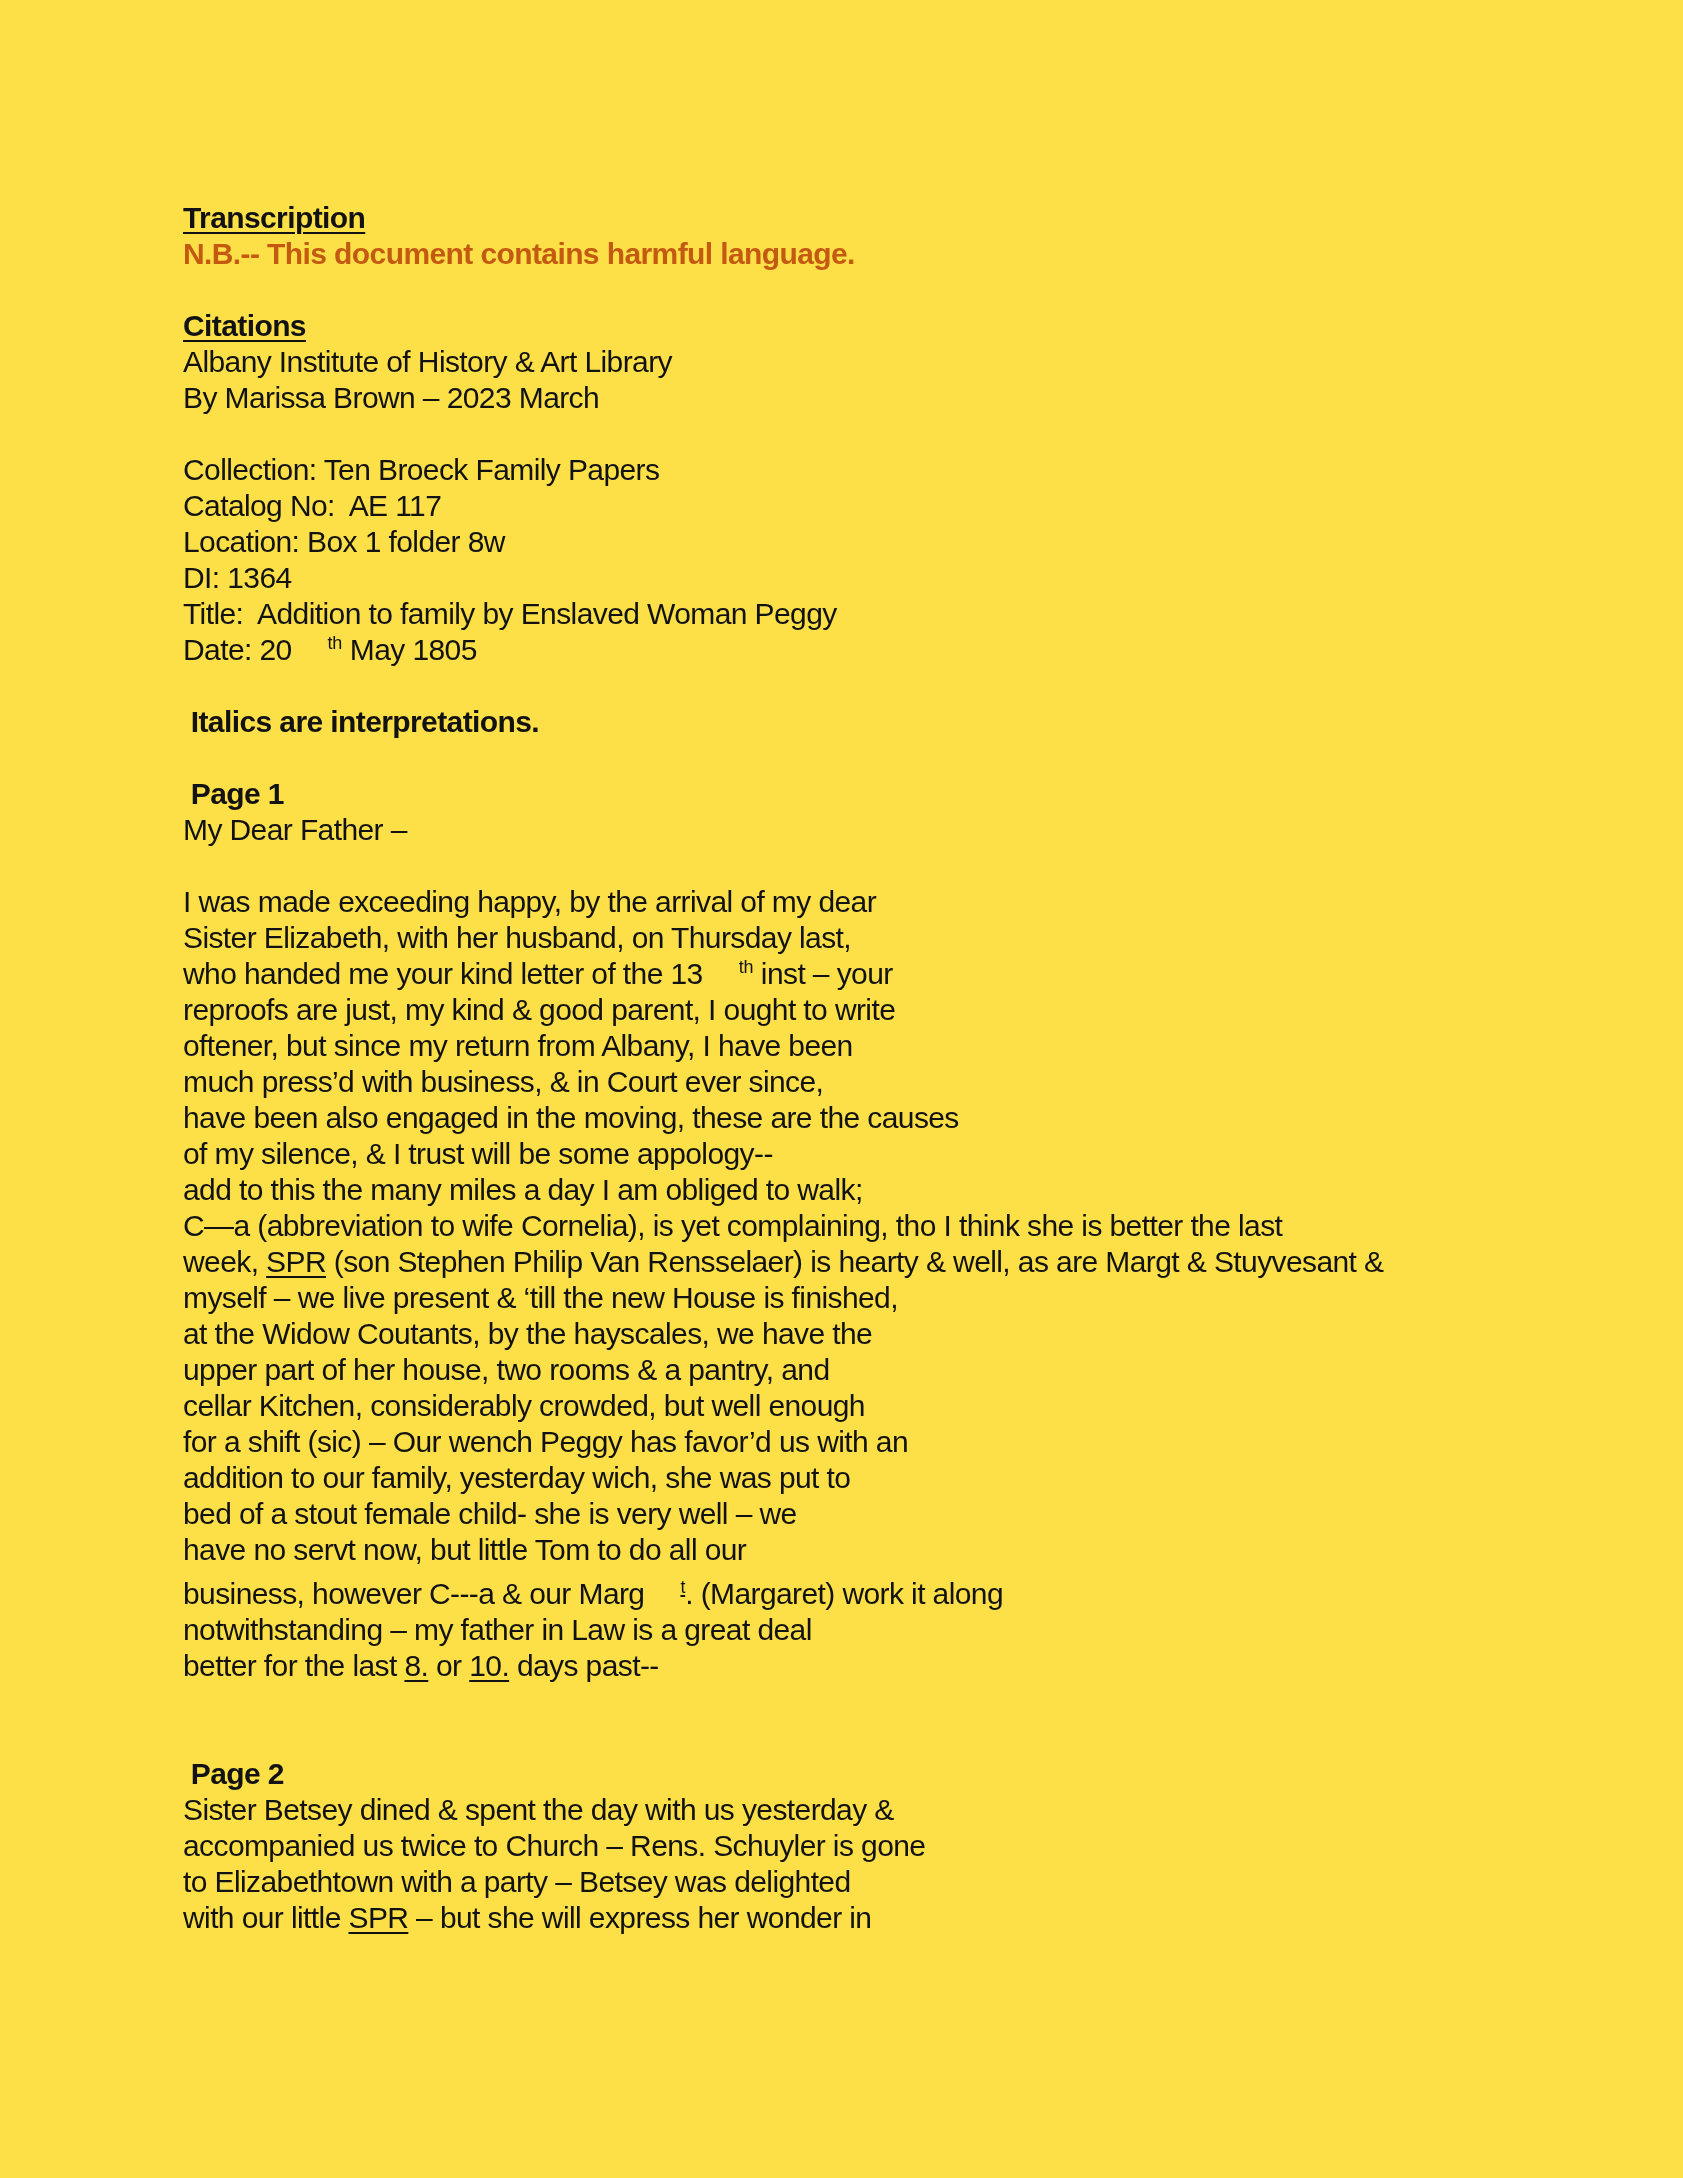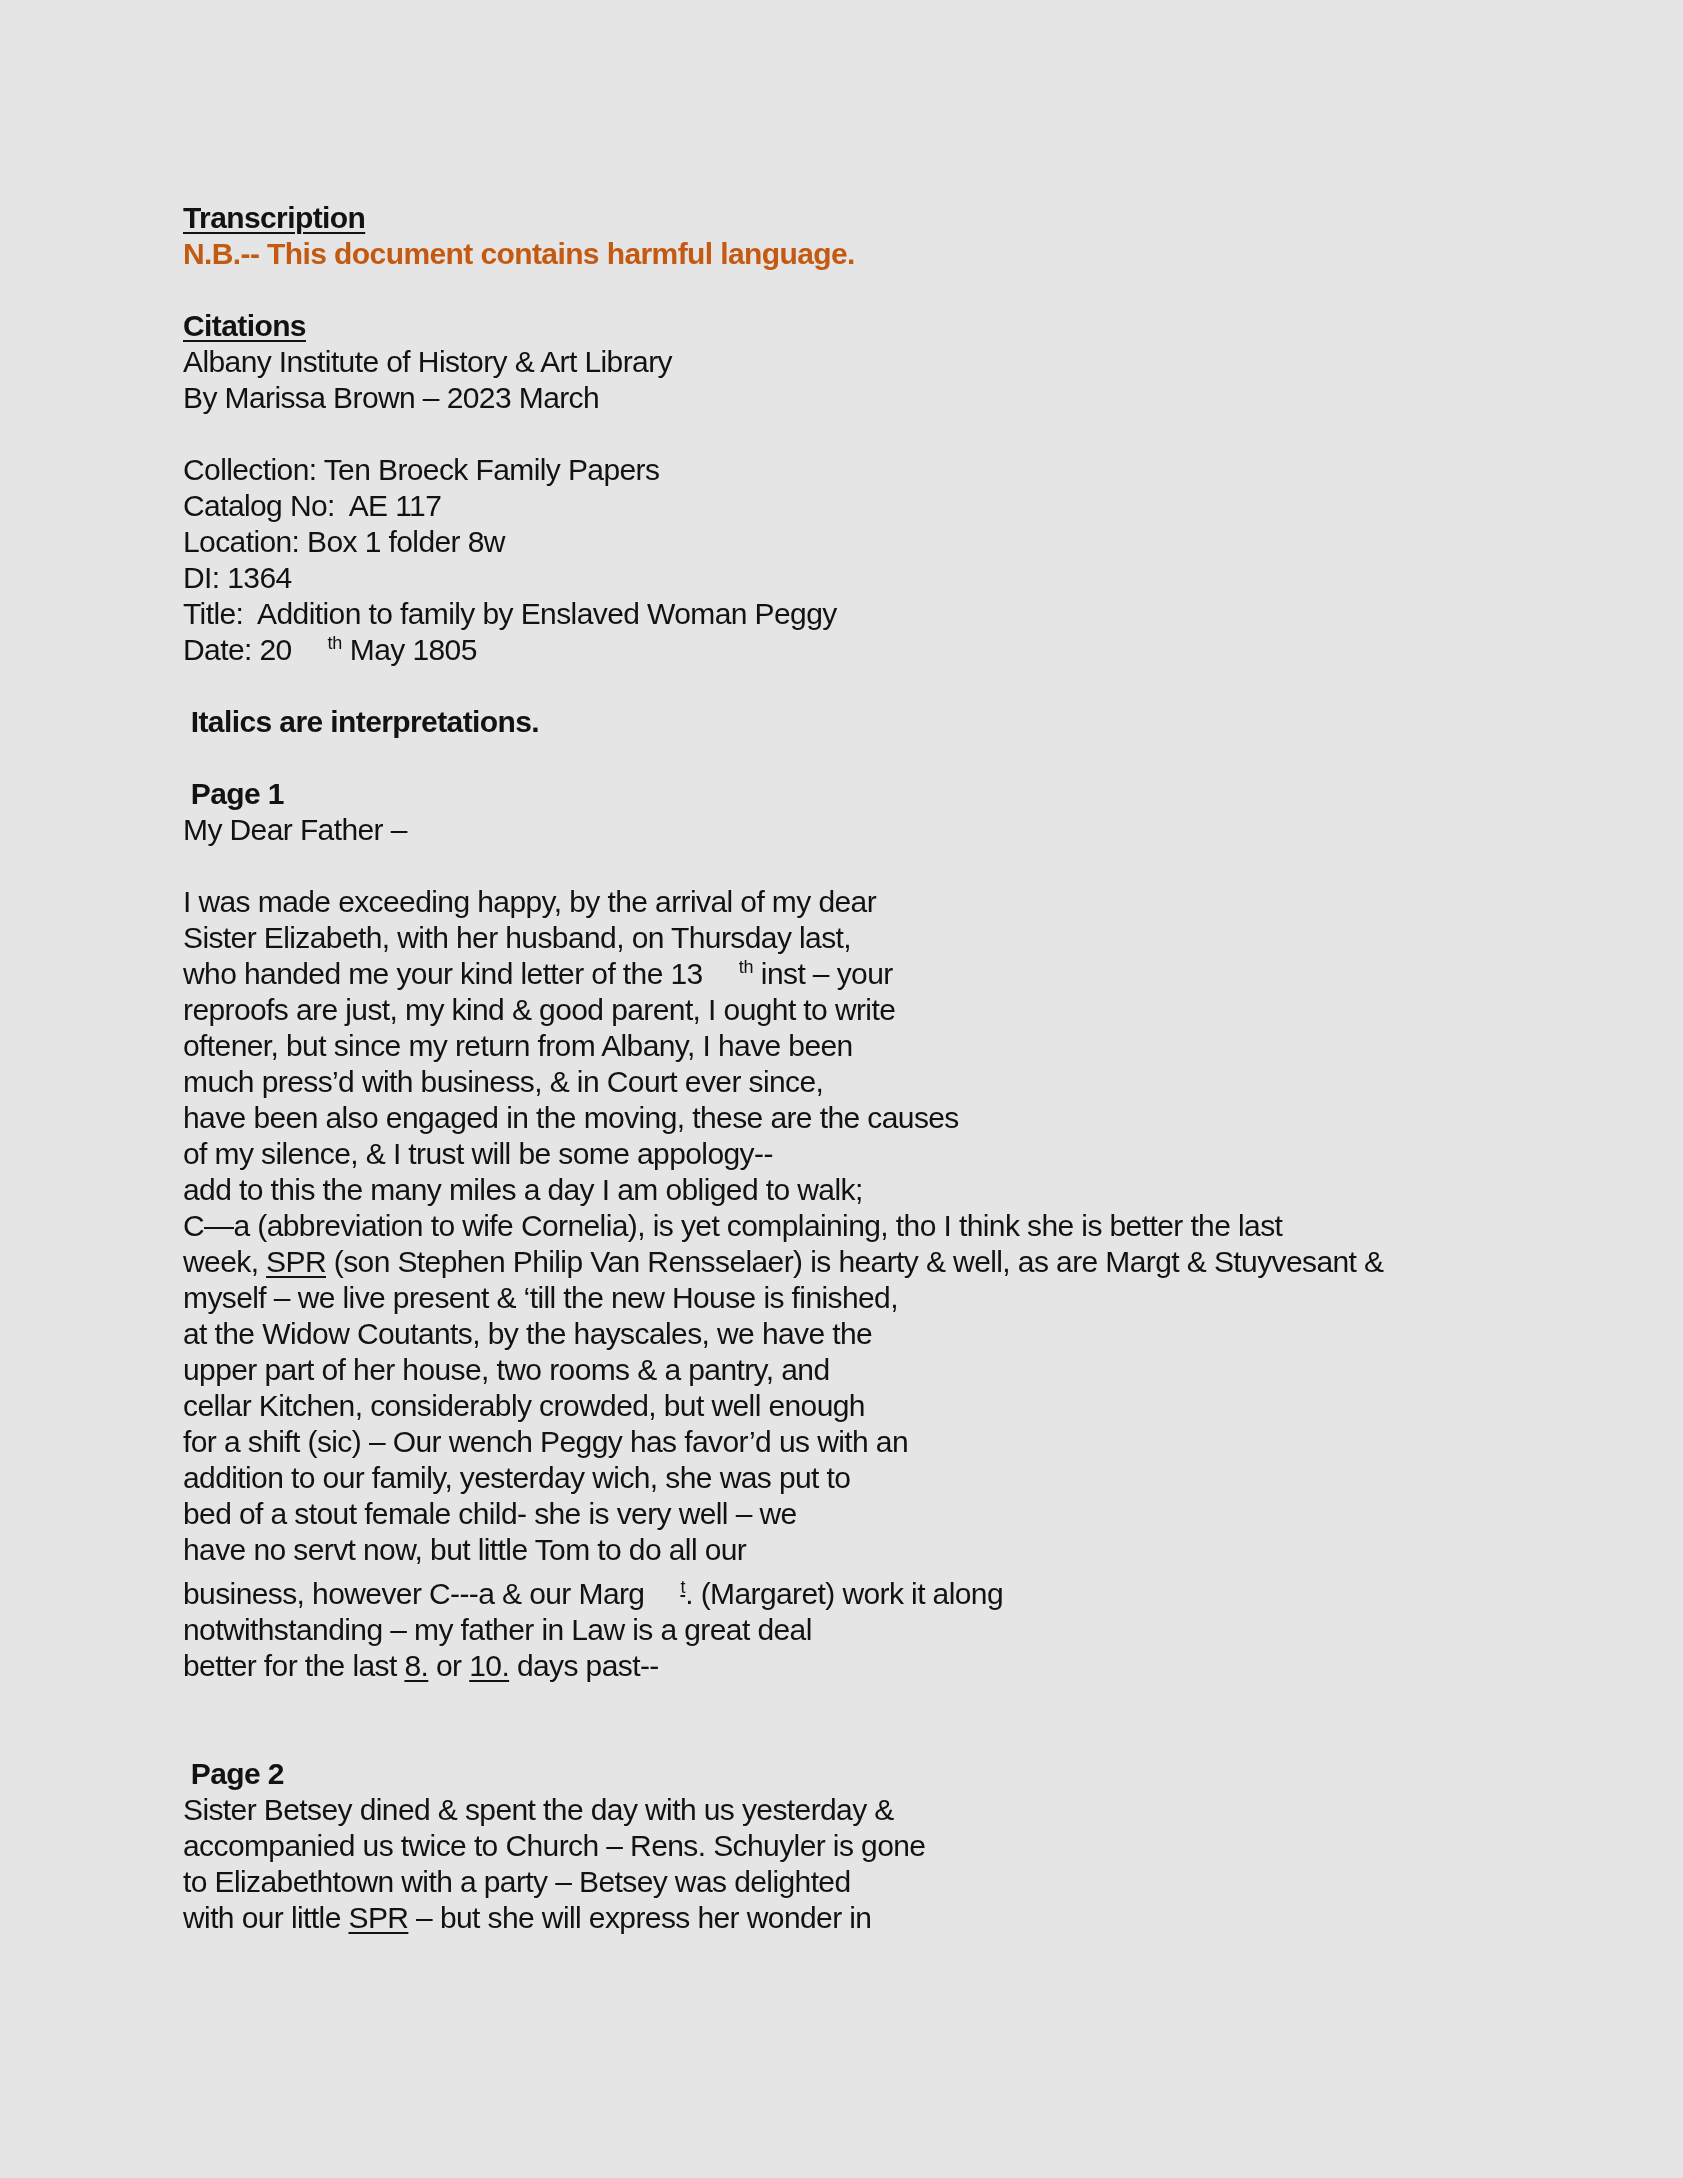--- a/index.html
+++ b/index.html
@@ -4,21 +4,21 @@
 <style>
   html, body {
     margin: 0;
     padding: 0;
     background: #ffffff;
   }
   .page {
     position: relative;
     width: 1683px;
     height: 2178px;
-    background: #e5e5e5;
+    background: #fde047;
     overflow: hidden;
     font-family: "Liberation Sans", "DejaVu Sans", sans-serif;
     color: #121212;
   }
   .doc-content {
     position: absolute;
     left: 183px;
     top: 200px;
     width: 1465px;
     font-size: 30px;

